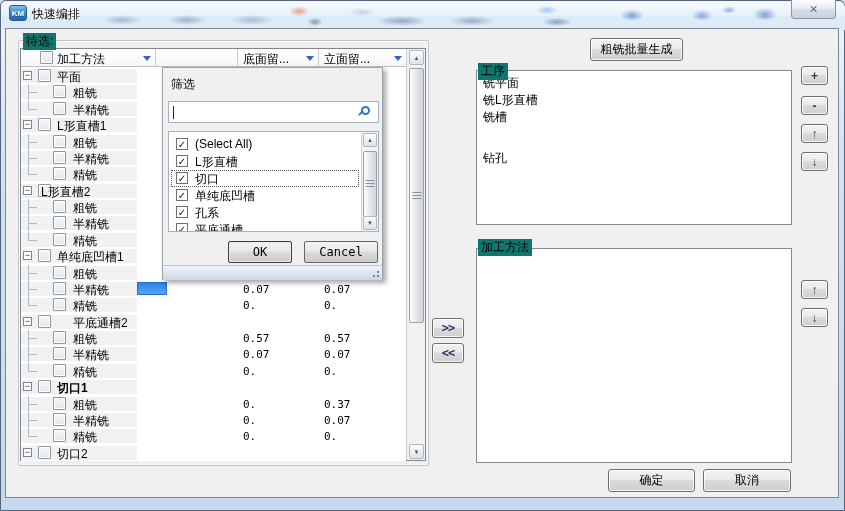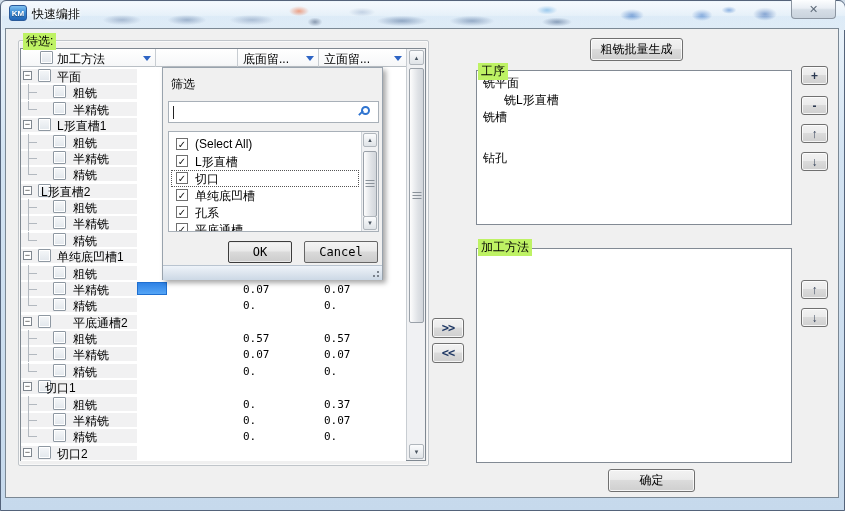--- a/index.html
+++ b/index.html
@@ -35,21 +35,21 @@
       display:flex;align-items:center;justify-content:center;text-shadow:0 1px 1px rgba(0,0,0,.4);}
   .title-text{position:absolute;left:32px;top:6px;font-size:12px;color:#000;text-shadow:0 0 4px #fff,0 0 4px #fff;}
   .close-btn{position:absolute;left:791px;top:0;width:45px;height:19px;border:1px solid #8b95a1;border-top:none;
       border-radius:0 0 4px 4px;background:linear-gradient(180deg,#fdfeff 0%,#e9eef4 45%,#d5dde6 55%,#c9d3dd 100%);
       display:flex;align-items:center;justify-content:center;}
   .close-btn span{font-size:11px;font-weight:bold;color:#5f6b79;}
 
   
   .client{position:absolute;left:5px;top:28px;width:834px;height:470px;background:#f0f0f0;border:1px solid #7b8894;}
 
-  .grouplabel{position:absolute;font-size:12px;color:#000;background:#bef264;padding:0 3px;z-index:3;}
+  .grouplabel{position:absolute;font-size:12px;color:#000;background:#0f766e;padding:0 3px;z-index:3;}
   .groupbox{position:absolute;border:1px solid #c0c5ca;border-radius:2px;box-shadow:inset 0 0 0 1px rgba(255,255,255,.6);}
 
   
   .grid{position:absolute;left:20px;top:48px;width:406px;height:413px;background:#fff;border:1px solid #7f8891;}
   .grid-header{position:absolute;left:0;top:0;width:404px;height:18px;background:linear-gradient(180deg,#ffffff,#f6f7f8);border-bottom:1px solid #b9bfc5;}
   .hsep{position:absolute;top:0;width:1px;height:18px;background:#c8cdd2;}
   .hcell{position:absolute;top:2px;font-size:12px;color:#000;white-space:nowrap;}
   .cb{position:absolute;width:13px;height:13px;border:1px solid #8e98a2;border-radius:1px;
       background:linear-gradient(180deg,#f5f7f9 0%,#e2e7ec 100%);box-shadow:inset 0 0 0 1px #fff;}
   .filter-caret{position:absolute;width:0;height:0;border-left:4px solid transparent;border-right:4px solid transparent;border-top:5px solid #2d64c4;}
@@ -284,21 +284,21 @@
           <div class="hline"></div>
           <div class="cb tree-cb" style="left: 32px;"></div>
           <div class="tlabel" style="left: 52px;">精铣</div>
           <div class="val v3">0.</div>
           <div class="val v4">0.</div>
         </div>
         <div class="trow" style="top: 311.125px;">
           <div class="rowbg"></div>
           <div class="expand">−</div>
           <div class="cb tree-cb" style="left: 17px;"></div>
-          <div class="tlabel" style="left: 24px;">切口1</div>
+          <div class="tlabel" style="left: 36px; font-weight: bold;">切口1</div>
         </div>
         <div class="trow" style="top: 327.5px;">
           <div class="rowbg"></div>
           <div class="vline" style="height: 16px;"></div>
           <div class="hline"></div>
           <div class="cb tree-cb" style="left: 32px;"></div>
           <div class="tlabel" style="left: 52px;">粗铣</div>
           <div class="val v3">0.</div>
           <div class="val v4">0.37</div>
         </div>
@@ -391,21 +391,21 @@
     <div class="popup-strip">
       <div class="resize-grip"></div>
     </div>
   </div>
 
   <div class="btn" style="left:590px;top:38px;width:93px;height:23px;">粗铣批量生成</div>
 
   <div class="grouplabel" style="left:478px;top:63px;">工序</div>
   <div class="white-box" id="process-list" style="left:476px;top:70px;width:316px;height:155px;">
       <div class="pitem" style="top: 4px;">铣平面</div>
-      <div class="pitem" style="top: 21px; margin-left: 21px;">铣L形直槽</div>
+      <div class="pitem" style="top: 21px;">铣L形直槽</div>
       <div class="pitem" style="top: 38px;">铣槽</div>
       <div class="pitem" style="top: 55px; margin-top: 24px;">钻孔</div>
     </div>
 
   <div class="btn" style="left:801px;top:66px;width:27px;height:19px;">
       <span class="mini">+</span>
     </div>
   <div class="btn" style="left:801px;top:96px;width:27px;height:19px;">
       <span class="mini">-</span>
     </div>
@@ -427,14 +427,15 @@
     </div>
 
   <div class="btn" style="left:432px;top:318px;width:32px;height:20px;">
       <span class="chev">&gt;&gt;</span>
     </div>
   <div class="btn" style="left:432px;top:343px;width:32px;height:20px;">
       <span class="chev">&lt;&lt;</span>
     </div>
 
   <div class="btn" style="left:608px;top:469px;width:87px;height:23px;">确定</div>
+  <div class="btn" style="left:703px;top:469px;width:88px;height:23px;">取消</div>
 
 </div>
 
 </body></html>

